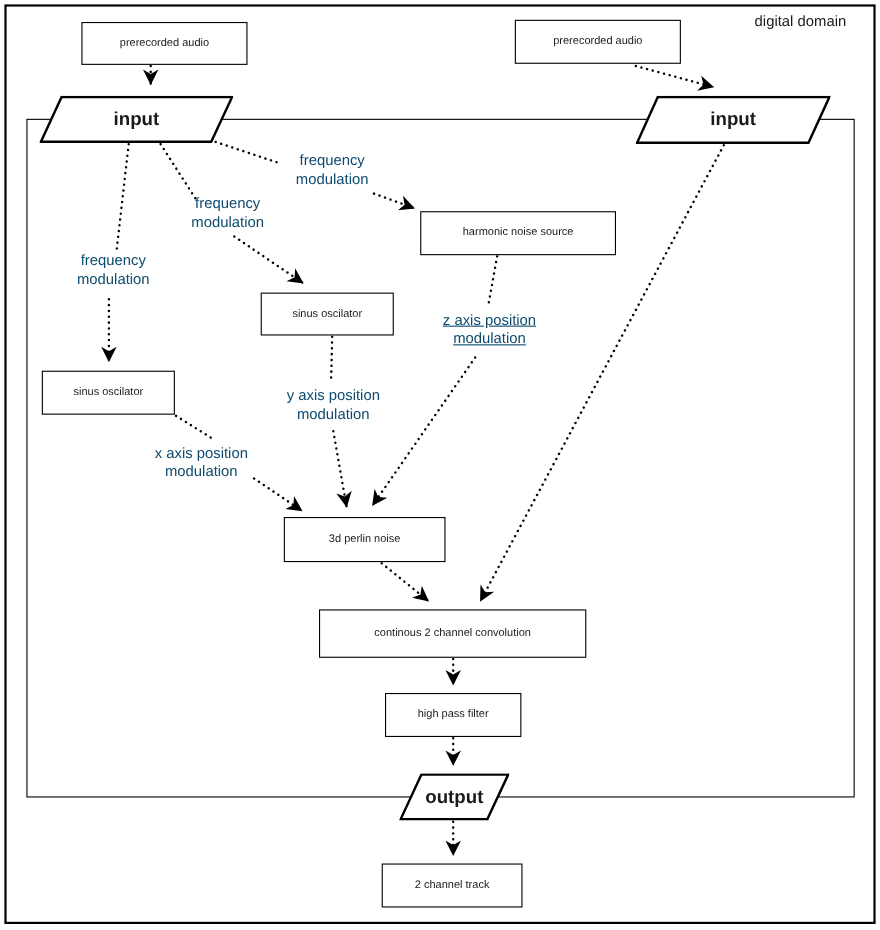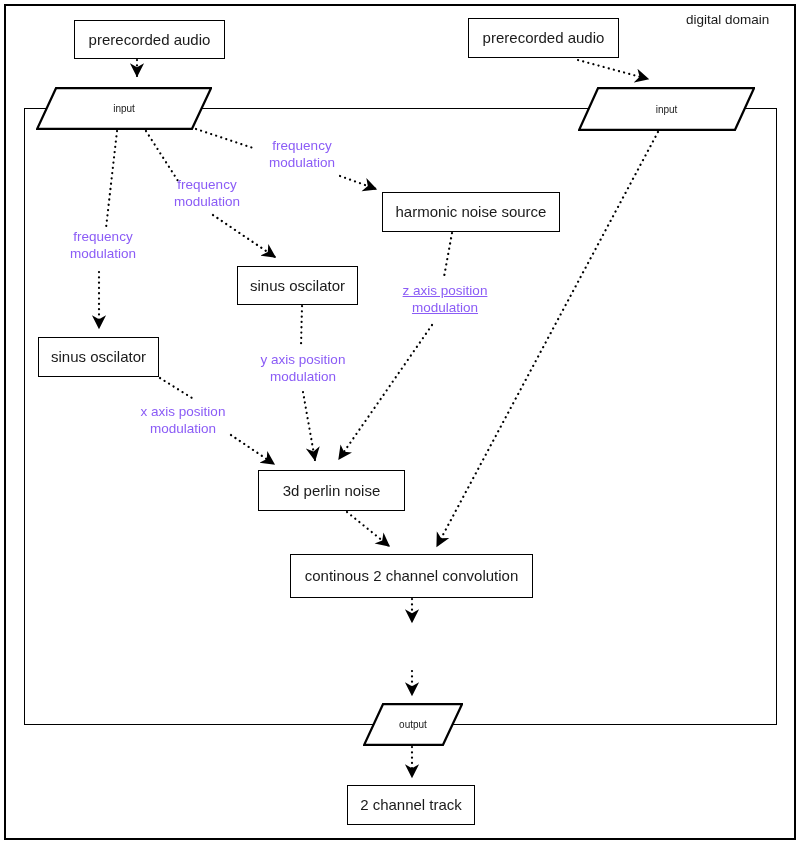--- a/index.html
+++ b/index.html
@@ -32,51 +32,52 @@
     background: transparent;
   }
   
   .node {
     position: absolute;
     border: 1.8px solid #000000;
     background: #ffffff;
     display: flex;
     align-items: center;
     justify-content: center;
-    font-size: 15px;
+    font-size: 10px;
     color: #1a1a1a;
     line-height: 1.15;
     white-space: nowrap;
     z-index: 5;
   }
   .para {
     position: absolute;
     background: transparent;
     z-index: 6;
     display: flex;
     align-items: center;
     justify-content: center;
-    font-size: 10px;
+    font-size: 17px;
     color: #1a1a1a;
     white-space: nowrap;
+    font-weight: bold;
   }
   .para .shape {
     position: absolute;
     left: 0; top: 0;
     width: 100%; height: 100%;
   }
   .para .para-label {
     position: relative;
     z-index: 2;
   }
   
   .edge-label {
     position: absolute;
     font-size: 13.5px;
-    color: #8b5cf6;
+    color: #0c4a6e;
     line-height: 1.25;
     text-align: center;
     z-index: 7;
     background: transparent;
     white-space: pre-line;
   }
   .corner-label {
     position: absolute;
     font-size: 13.5px;
     color: #1a1a1a;
@@ -211,20 +212,23 @@
   </div>
 
   <div class="node" style="left:258px; top:470px; width:147px; height:41px;">
     <span>3d perlin noise</span>
   </div>
 
   <div class="node" style="left:290px; top:554px; width:243px; height:44px;">
     <span>continous 2 channel convolution</span>
   </div>
 
+  <div class="node" style="left:350px; top:630px; width:124px; height:40px;">
+    <span>high pass filter</span>
+  </div>
 
   <div class="para" style="left:363px; top:703px; width:100px; height:43px;">
     <svg class="shape" viewBox="0 0 100 43" preserveAspectRatio="none">
       <polygon points="20,1.2 99,1.2 80,41.8 1.2,41.8" fill="#ffffff" stroke="#000000" stroke-width="2.2"></polygon>
     </svg>
     <span class="para-label">output</span>
   </div>
 
   <div class="node" style="left:347px; top:785px; width:128px; height:40px;">
     <span>2 channel track</span>

